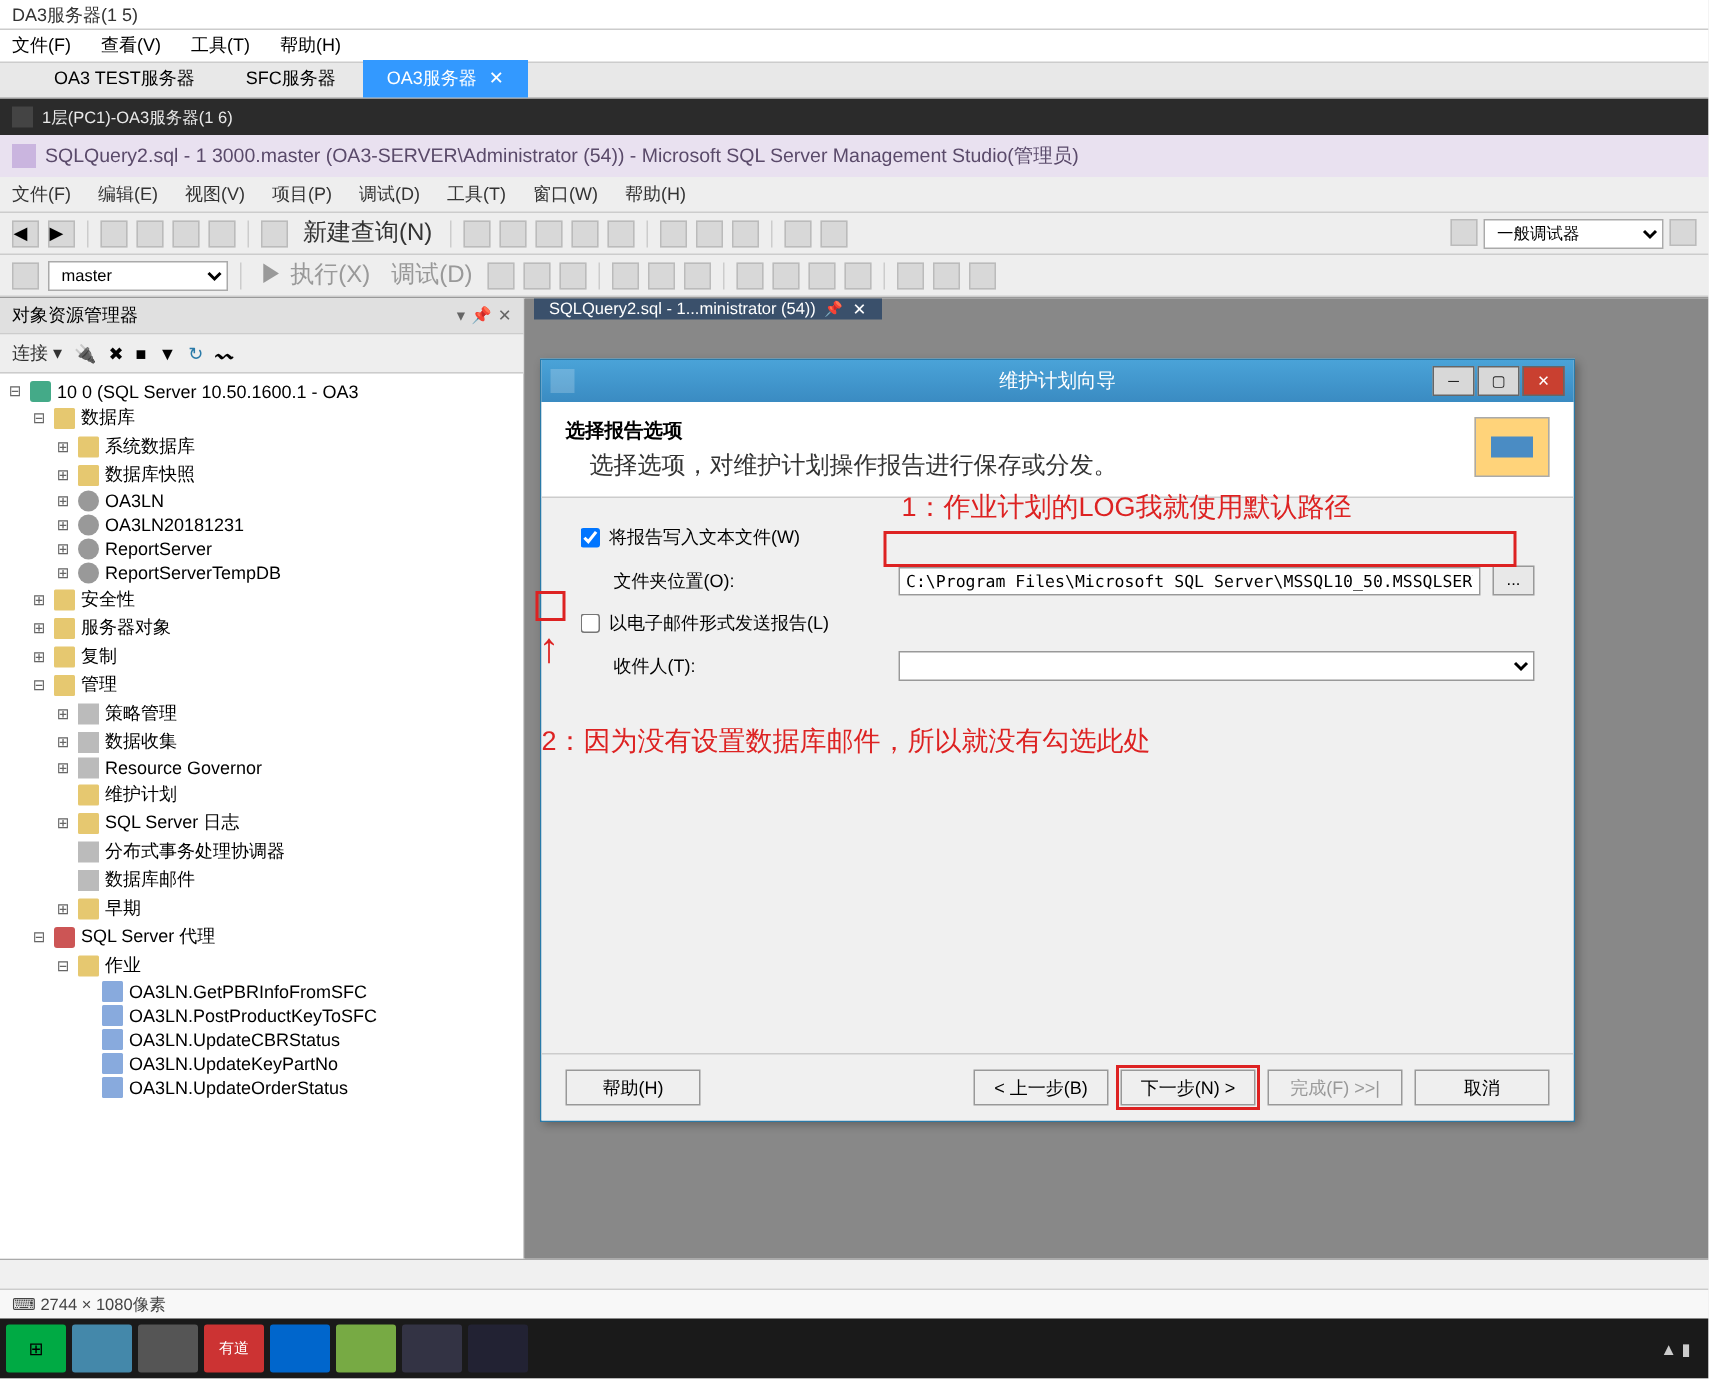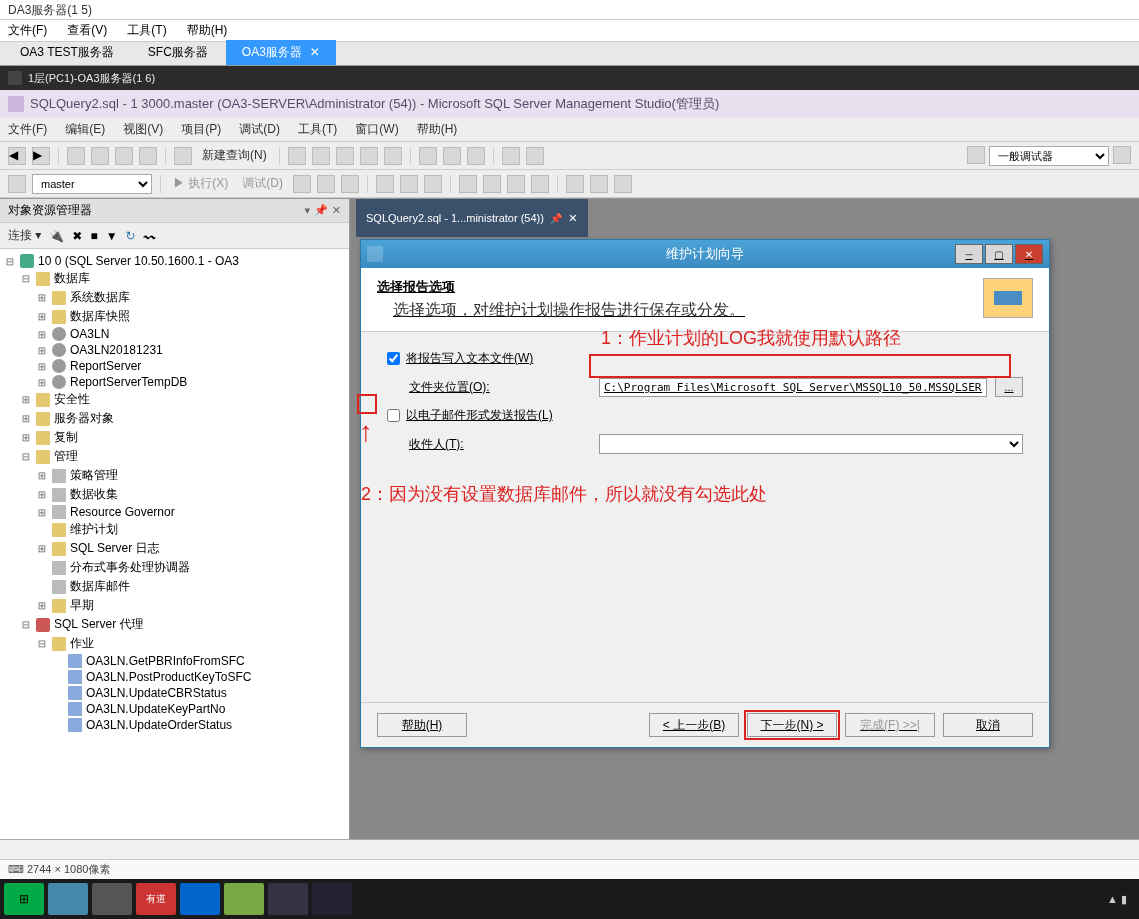--- a/index.html
+++ b/index.html
@@ -1,35 +1,35 @@
 <!DOCTYPE html>
 <html><head>
 <meta charset="utf-8">
 <style>
 * { box-sizing: border-box; margin: 0; padding: 0; font-family: "Microsoft YaHei", "Segoe UI", sans-serif; }
 body { background: #f0f0f0; width: 1139px; height: 919px; overflow: hidden; font-size: 12px; position: relative; }
 
 
 .outer-header { background: #fff; height: 20px; padding: 2px 8px; font-size: 12px; color: #333; border-bottom: 1px solid #ccc; }
 .outer-menu { background: #fff; height: 22px; display: flex; align-items: center; padding: 0 8px; gap: 20px; font-size: 12px; border-bottom: 1px solid #ccc; }
-.outer-tabs { background: #e8e8e8; height: 24px; display: flex; align-items: flex-end; padding: 0 4px; gap: 2px; border-bottom: 1px solid #999; }
+.outer-tabs { background: #e8e8e8; height: 24px; display: flex; align-items: flex-end; padding: 0 20px; gap: 2px; border-bottom: 1px solid #999; }
 .outer-tab { padding: 4px 16px; font-size: 12px; cursor: pointer; }
 .outer-tab.active { background: #3399ff; color: #fff; }
 .outer-tab .close-x { margin-left: 8px; }
 .outer-subheader { background: #2b2b2b; color: #eaeaea; height: 24px; display: flex; align-items: center; padding: 0 8px; font-size: 11px; }
 .outer-subheader .icon-sq { width: 14px; height: 14px; background: #444; margin-right: 6px; display: inline-block; }
 
 
 .ssms-title { background: #e9e1f0; color: #5a4a6a; height: 28px; display: flex; align-items: center; padding: 0 8px; font-size: 13px; }
 .ssms-title .icon-sq { width: 16px; height: 16px; background: #cab5df; margin-right: 6px; display: inline-block; }
 .ssms-menu { background: #eee; height: 24px; display: flex; align-items: center; padding: 0 8px; gap: 18px; font-size: 12px; color: #333; border-bottom: 1px solid #ccc; }
 .ssms-toolbar { background: #eee; height: 28px; display: flex; align-items: center; padding: 0 8px; gap: 6px; border-bottom: 1px solid #ccc; overflow: hidden; }
 .ssms-toolbar2 { background: #eee; height: 28px; display: flex; align-items: center; padding: 0 8px; gap: 6px; border-bottom: 1px solid #ccc; }
 .tb-btn { width: 18px; height: 18px; background: #d8d8d8; border: 1px solid #bbb; cursor: pointer; }
-.tb-text { font-size: 12px; color: #333; padding: 2px 4px; cursor: pointer; }
+.tb-text { font-size: 16px; color: #333; padding: 2px 4px; cursor: pointer; }
 .tb-sep { width: 1px; height: 18px; background: #ccc; margin: 0 2px; }
 .tb-select { border: 1px solid #aaa; padding: 1px 4px; font-size: 11px; background: #fff; height: 20px; min-width: 120px; }
 .right-debug { margin-left: auto; display: flex; align-items: flex-start; gap: 4px; }
 
 
 .main-area { display: flex; height: calc(100% - 20px - 22px - 24px - 24px - 28px - 24px - 28px - 28px - 40px - 40px); border-top: 1px solid #999; }
 
 
 .objexp { width: 350px; background: #fff; display: flex; flex-direction: column; border-right: 1px solid #999; }
 .objexp-header { background: #e0e0e0; height: 24px; display: flex; align-items: center; padding: 0 8px; font-size: 12px; border-bottom: 1px solid #ccc; }
@@ -47,25 +47,25 @@
 .icon-agent { background: #c55; border-radius: 2px; }
 .icon-job { background: #8ad; border-radius: 1px; }
 .icon-misc { background: #bbb; }
 .tree-label { cursor: default; }
 .indent-1 { padding-left: 16px; }
 .indent-2 { padding-left: 32px; }
 .indent-3 { padding-left: 48px; }
 
 
 .right-pane { flex: 1; background: #888; position: relative; }
-.doc-tab { position: absolute; top: 0; left: 6px; height: 38px; background: #3a506b; color: #fff; display: flex; align-items: center; padding: 0 10px; font-size: 11px; gap: 6px; }
+.doc-tab { position: absolute; top: 0; left: 6px; height: 14px; background: #3a506b; color: #fff; display: flex; align-items: center; padding: 0 10px; font-size: 11px; gap: 6px; }
 .doc-tab .pin { font-size: 10px; }
 
 
-.wizard { position: absolute; top: 40px; left: 10px; right: 10px; width: 690px; border: 1px solid #2a7aa8; background: #f0f0f0; box-shadow: 2px 2px 6px rgba(0,0,0,0.3); text-decoration: underline; }
+.wizard { position: absolute; top: 40px; left: 10px; right: 10px; width: 690px; border: 1px solid #2a7aa8; background: #f0f0f0; box-shadow: 2px 2px 6px rgba(0,0,0,0.3); }
 .wizard-titlebar { background: linear-gradient(#4aa3d8, #3a8bc2); height: 28px; display: flex; align-items: center; color: #fff; font-size: 13px; padding: 0 6px; }
 .wizard-titlebar .w-icon { width: 16px; height: 16px; background: #fff3; margin-right: 8px; }
 .wizard-titlebar .w-title { position: absolute; left: 50%; transform: translateX(-50%); }
 .wizard-btns { margin-left: auto; display: flex; }
 .wizard-win-btn { width: 28px; height: 20px; background: #d8d8d8; border: 1px solid #666; margin-left: 2px; display: flex; align-items: center; justify-content: center; font-size: 10px; cursor: pointer; color: #222; }
 .wizard-win-btn.close { background: #c94030; color: #fff; }
 .wizard-header { background: #fff; border-bottom: 1px solid #ccc; padding: 10px 16px; display: flex; }
 .wizard-header-text { flex: 1; }
 .wizard-header-text h3 { font-size: 13px; font-weight: bold; margin-bottom: 4px; }
 .wizard-header-text p { font-size: 16px; color: #333; margin-left: 16px; }

